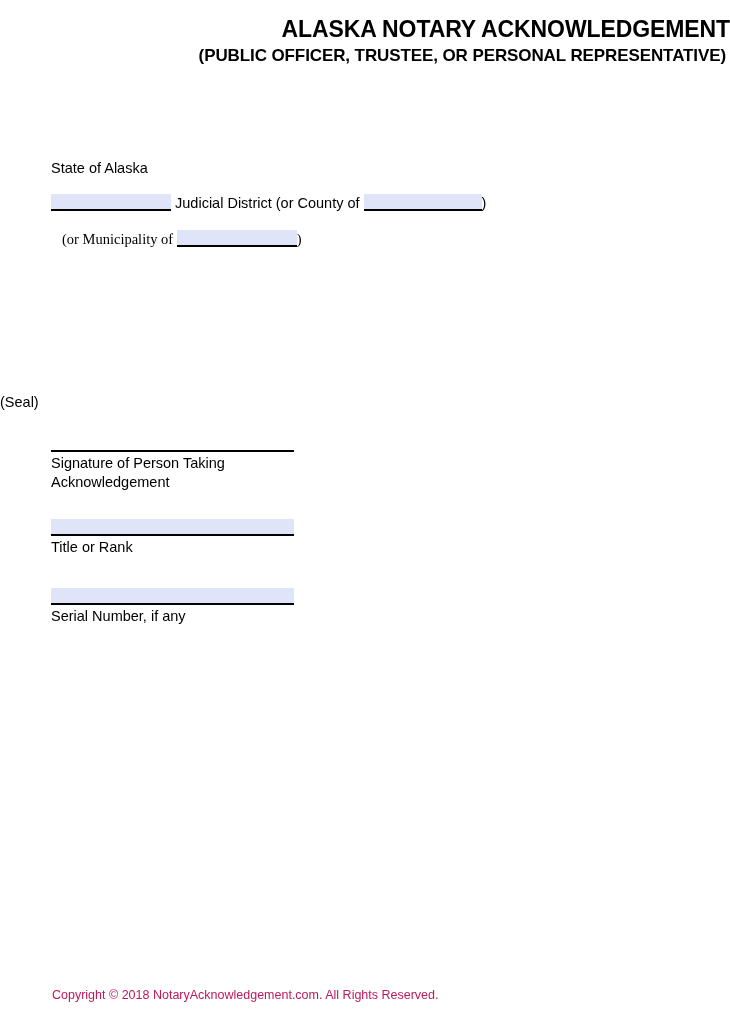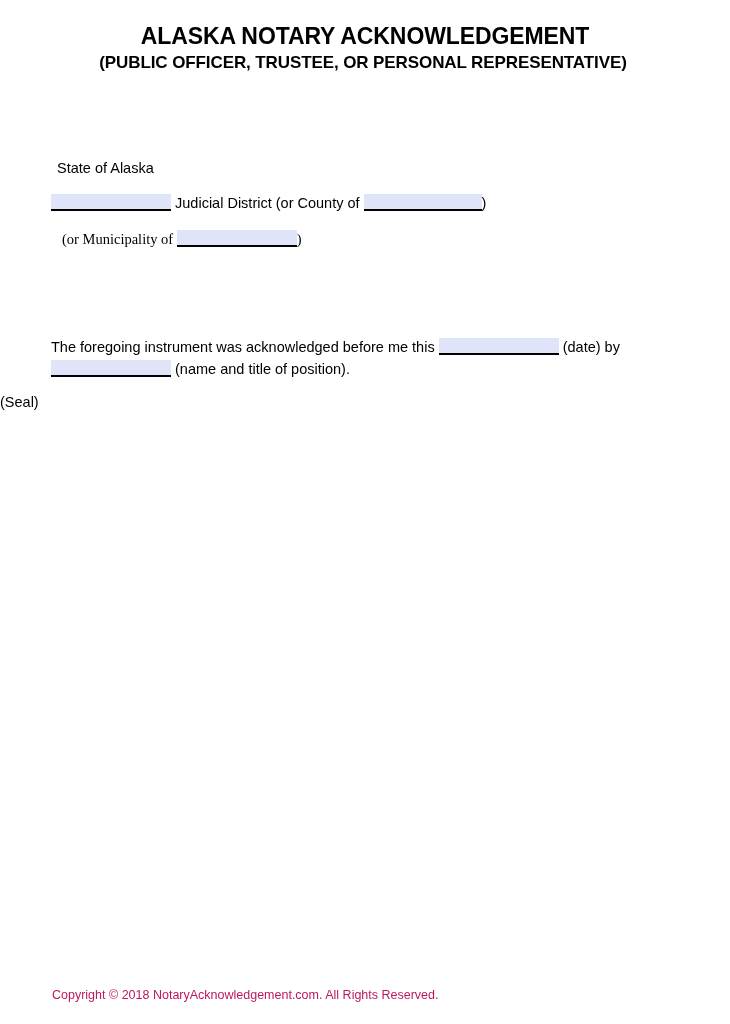--- a/index.html
+++ b/index.html
@@ -21,23 +21,23 @@
     width: 730px;
     height: 1024px;
     background: #ffffff;
     overflow: hidden;
   }
 
   
   .title-block {
     position: absolute;
     left: 0;
-    top: 23px;
+    top: 16px;
     width: 730px;
-    text-align: center;
+    text-align: right;
   }
   .doc-title {
     font-size: 23px;
     font-weight: bold;
     letter-spacing: -0.1px;
     line-height: 27px;
     margin: 0;
   }
   .doc-subtitle {
     font-size: 17px;
@@ -48,21 +48,21 @@
   }
 
   
   .body-text {
     position: absolute;
     font-size: 14.5px;
     line-height: 21px;
     white-space: nowrap;
   }
 
-  .line-state      { left: 51px; top: 158px; margin-left: 6px; }
+  .line-state      { left: 51px; top: 158px; }
   .line-district   { left: 51px; top: 193px; }
   .line-muni       { left: 62px; top: 229px; font-family: Liberation Serif, serif; }
   .line-ack        { left: 51px; top: 336px; white-space: normal; width: 615px; line-height: 22px; }
   .line-seal       { left: 0;   top: 392px; width: 657px; }
 
   
   .field {
     display: inline-block;
     background: #dfe4f8;
     border-bottom: 2px solid #000000;
@@ -127,22 +127,35 @@
   <div class="body-text line-state">State of Alaska</div>
 
   <div class="body-text line-district">
     <span class="field field-judicial"></span><span> Judicial District (or County of </span><span class="field field-county"></span><span>)</span>
   </div>
 
   <div class="body-text line-muni">
     <span>(or Municipality of </span><span class="field field-muni"></span><span>)</span>
   </div>
 
-  <div class="body-text line-ack">
-    <span>The foregoing instrument was acknowledged before me this </span><span class="field field-date"></span><span> (date) by </span><span class="field field-name"></span><span> (name and title of position).</span>
-  </div>
 
   <div class="body-text line-seal">(Seal)</div>
 
+  <div class="sig-block">
+
+    <div class="rule-plain"></div>
+    <div class="sig-label">Signature of Person Taking
+Acknowledgement</div>
+
+    <div class="spacer-sig"></div>
+
+    <div class="field-block"></div>
+    <div class="sig-label">Title or Rank</div>
+
+    <div class="spacer-title"></div>
+
+    <div class="field-block"></div>
+    <div class="sig-label">Serial Number, if any</div>
+  </div>
 
   <div class="footer">Copyright © 2018 NotaryAcknowledgement.com. All Rights Reserved.</div>
 
 </div>
 
 </body></html>

